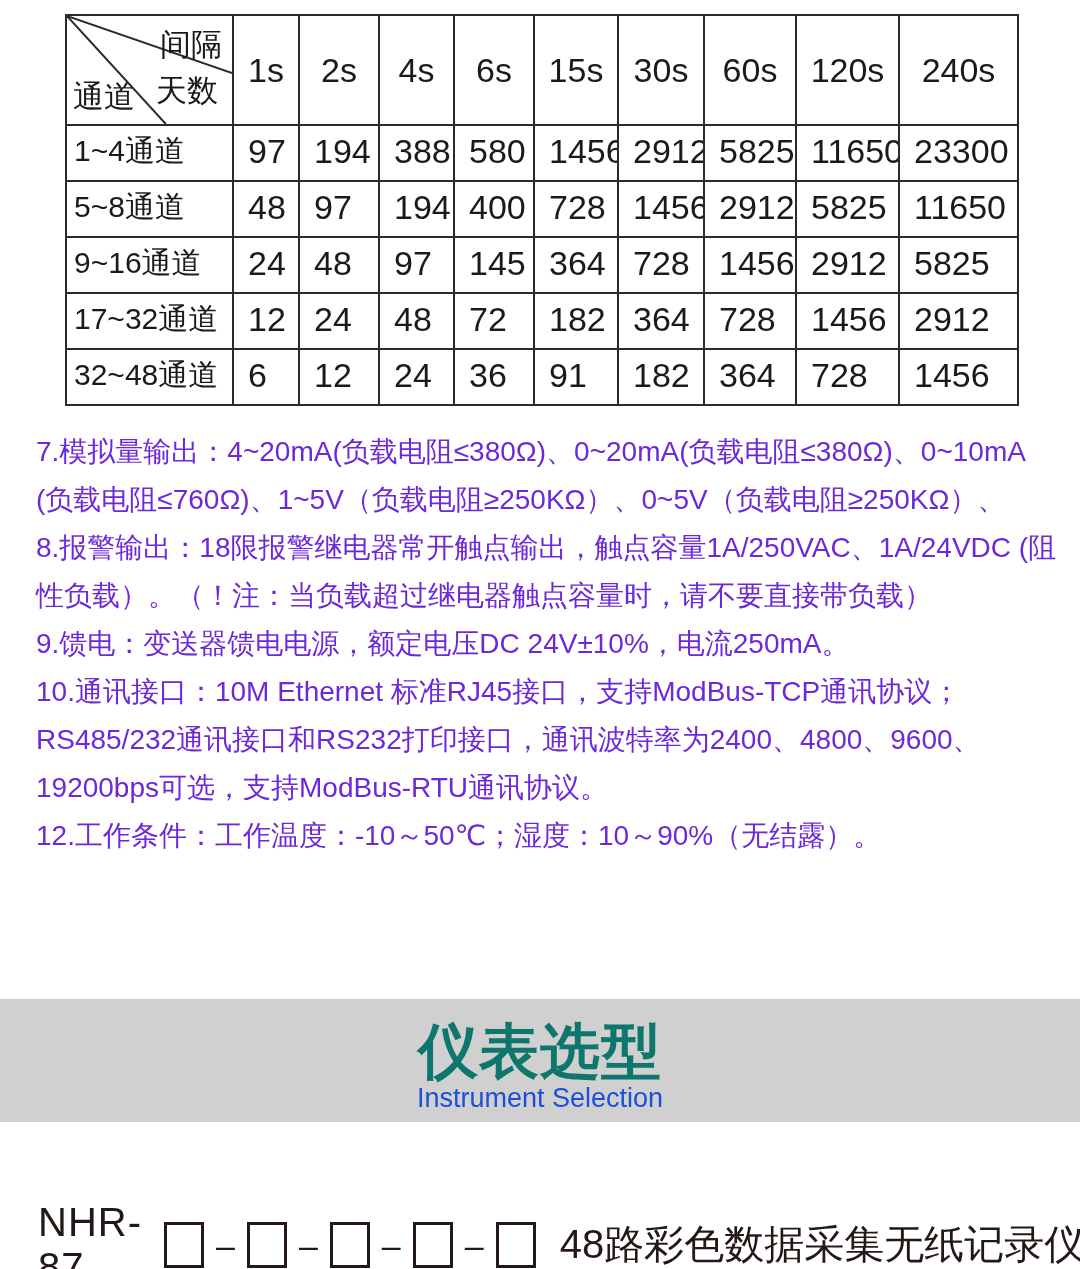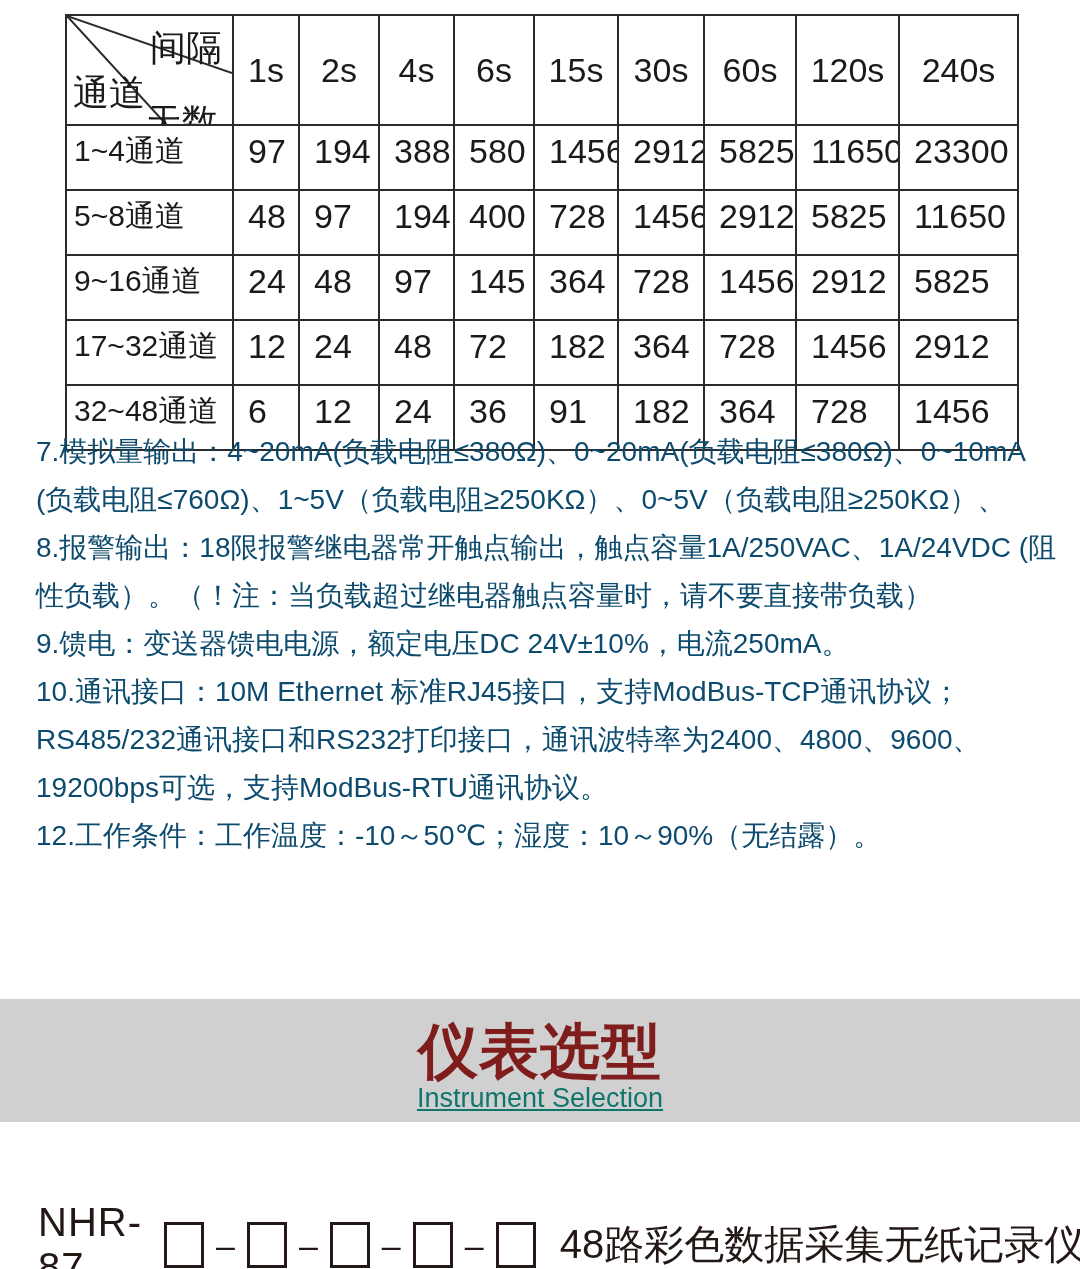--- a/index.html
+++ b/index.html
@@ -13,50 +13,50 @@
   .storage-table{
     position:absolute;left:65px;top:14px;
     border-collapse:collapse;table-layout:fixed;
     width:952px;
   }
   .storage-table th,.storage-table td{
     border:2px solid #2b2b2b;
     font-weight:400;overflow:hidden;
   }
   .storage-table thead th{height:106px;font-size:34px;text-align:center;vertical-align:middle;}
-  .storage-table tbody td{height:51px;font-size:34px;text-align:left;padding:0 0 12px 14px;vertical-align:middle;}
+  .storage-table tbody td{height:51px;font-size:34px;text-align:left;padding:0 0 3px 14px;vertical-align:middle;}
   .storage-table td.row-label{font-size:30px;padding-left:7px;}
 
   
   .corner-cell{position:relative;padding:0;}
   .corner-cell svg{position:absolute;left:0;top:0;width:100%;height:100%;}
-  .corner-label{position:absolute;font-size:36px;color:#1a1a1a;white-space:nowrap;}
+  .corner-label{position:absolute;font-size:31px;color:#1a1a1a;white-space:nowrap;}
   .corner-interval{top:8px;right:10px;}
-  .corner-days{top:54px;right:14px;margin-top:28px;}
+  .corner-days{top:54px;right:14px;}
   .corner-channel{bottom:6px;left:6px;}
 
   
   .specs{
     position:absolute;left:36px;top:428px;width:1020px;
-    font-size:28px;line-height:48px;color:#0c4a6e;
+    font-size:28px;line-height:48px;color:#6d28d9;
   }
   .spec-line{white-space:nowrap;height:48px;}
   .spec-line.indent{padding-left:120px;}
 
   
   .banner{
     position:absolute;left:0;top:999px;width:1080px;height:123px;
     background:#d0d0d0;text-align:center;
   }
   .banner-title{
-    font-size:60px;font-weight:700;color:#7f1d1d;
+    font-size:60px;font-weight:700;color:#0f766e;
     margin-top:22px;line-height:62px;letter-spacing:1px;
   }
   .banner-subtitle{
-    font-size:27px;font-weight:400;color:#0f766e;line-height:30px;text-decoration:underline;
+    font-size:27px;font-weight:400;color:#1d4ed8;line-height:30px;
   }
 
   
   .model-row{
     position:absolute;left:38px;top:1220px;height:49px;
     display:flex;align-items:center;color:#231815;
   }
   .model-prefix{font-size:40px;letter-spacing:1px;margin-right:16px;}
   .model-box{
     width:34px;height:40px;border:3px solid #231815;

